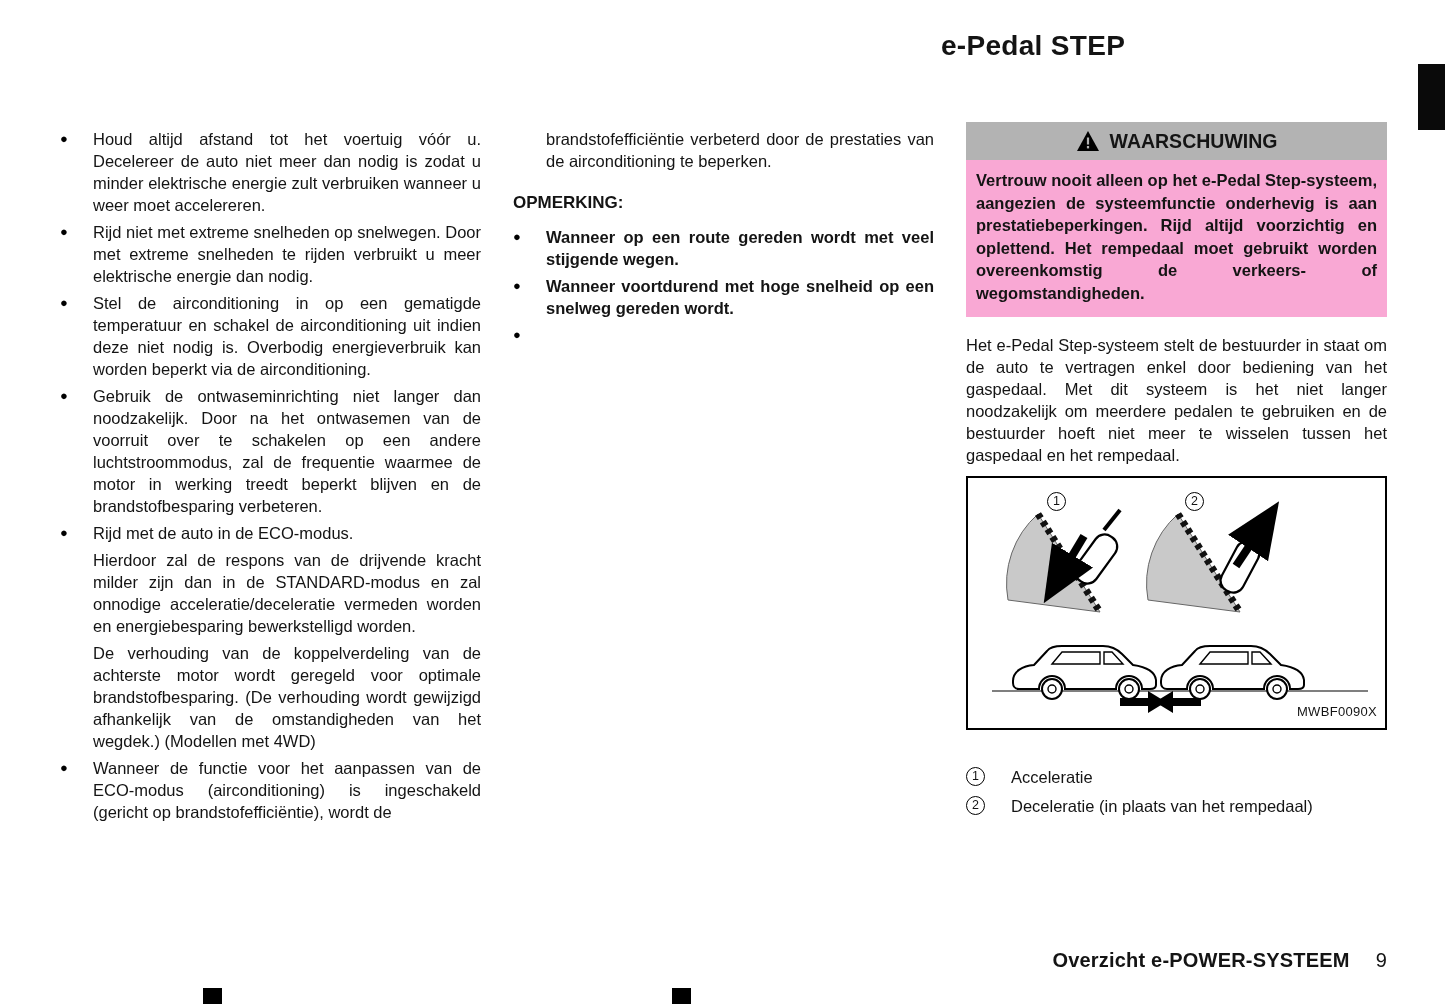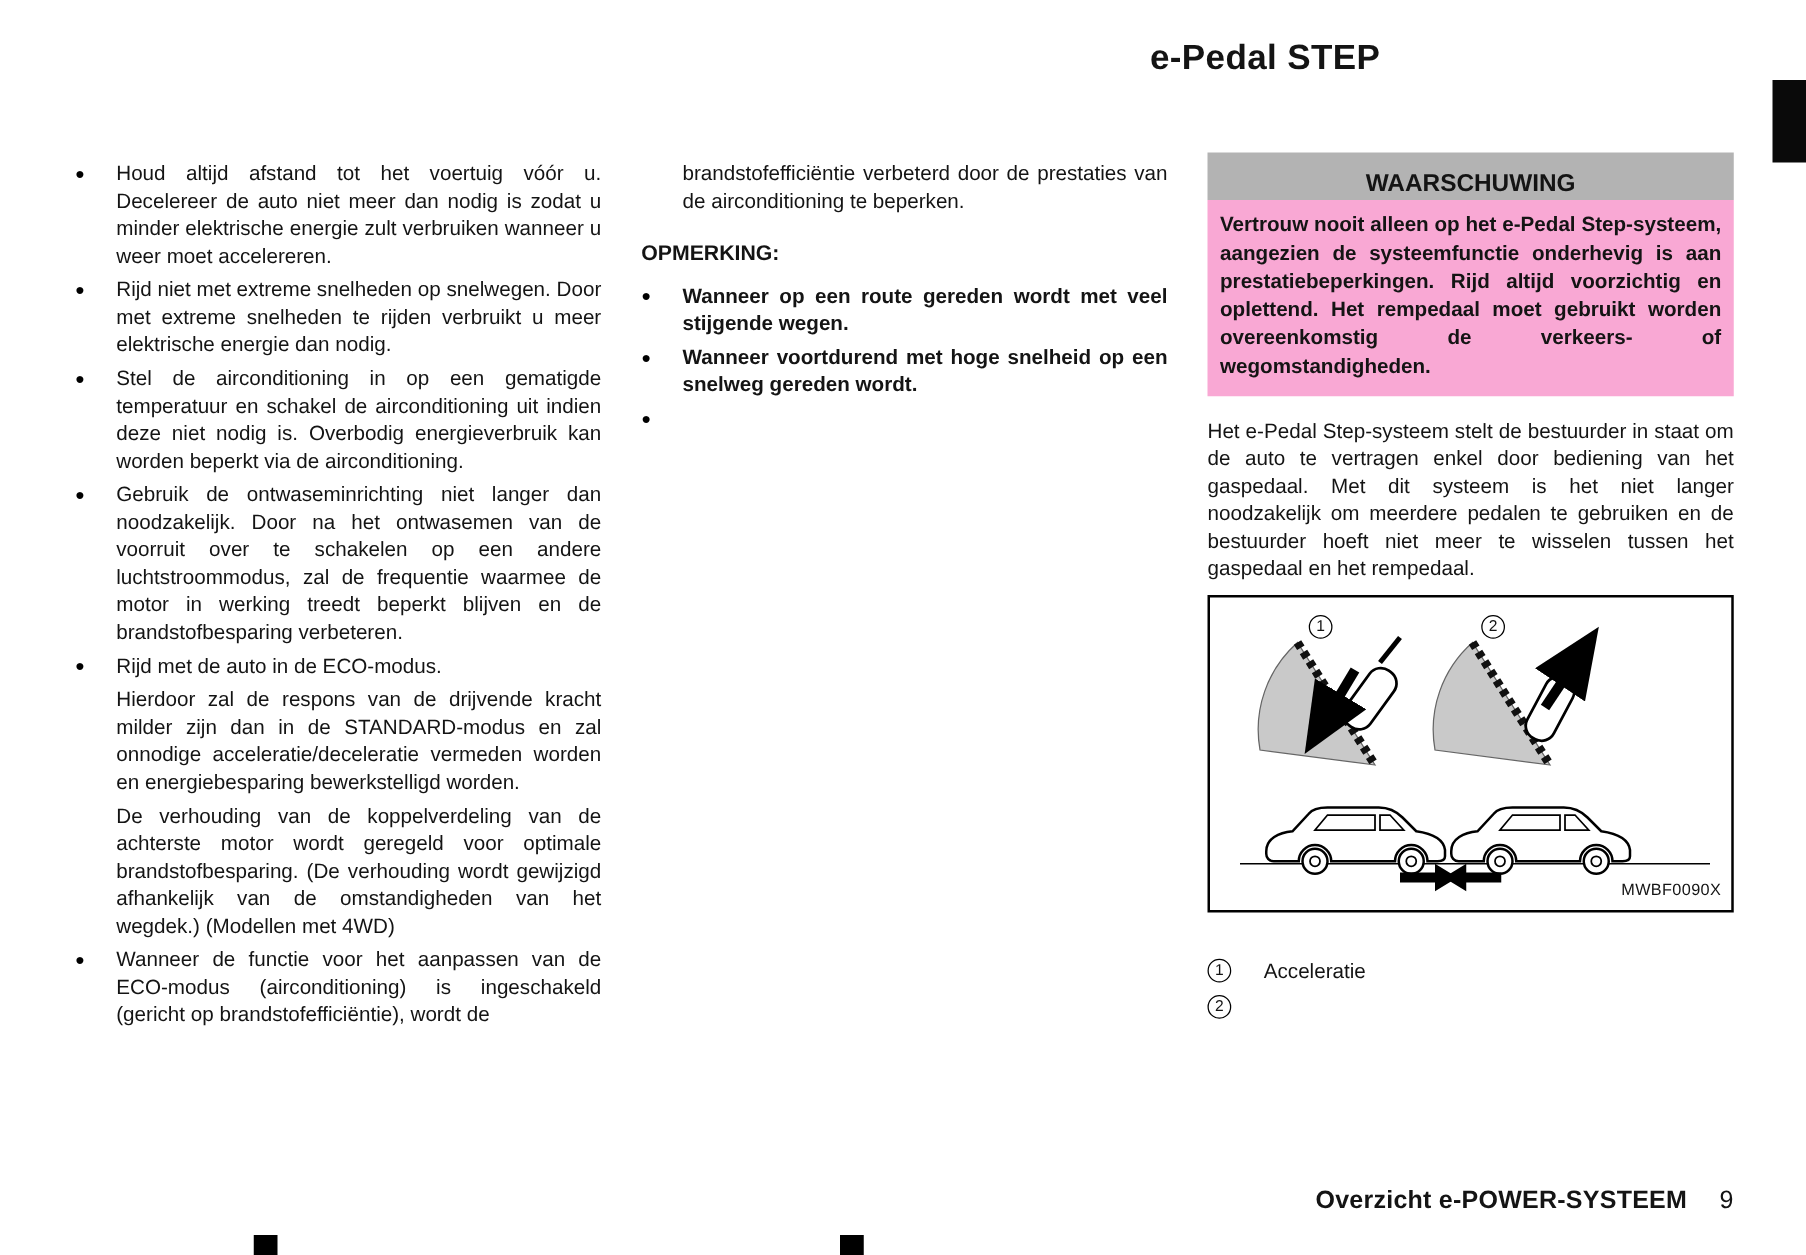--- a/index.html
+++ b/index.html
@@ -5,21 +5,21 @@
   html,body{margin:0;padding:0;background:#e8e8e8;}
   .page{
     position:relative;
     width:1445px;height:1004px;
     background:#ffffff;
     font-family:"Liberation Sans",sans-serif;
     color:#141414;
     overflow:hidden;
   }
   .page-title{
-    position:absolute;left:920px;top:30px;
+    position:absolute;left:941px;top:30px;
     font-size:28px;font-weight:700;letter-spacing:.3px;
   }
   .side-tab{
     position:absolute;right:0;top:64px;width:27px;height:66px;background:#0a0a0a;
   }
   .col{
     position:absolute;top:128px;width:421px;
     font-size:16.5px;line-height:22px;text-align:justify;
   }
   #col1{left:60px;}
@@ -32,23 +32,23 @@
   .plain-para{padding-left:33px;margin-bottom:5px;}
   .bold{font-weight:700;}
   .note-heading{
     font-weight:700;font-size:17px;text-align:left;
     margin:20px 0 12px 0;
   }
   .note-intro{font-weight:700;margin-bottom:10px;}
   .warn-box{width:421px;}
   .warn-head{
     background:#b3b3b3;
-    display:flex;align-items:center;gap:10px;
+    display:flex;align-items:center;justify-content:center;gap:10px;
     font-weight:700;font-size:19.5px;
-    padding:4px 0;height:30px;flex-direction:column;
+    padding:4px 0;height:30px;
   }
   .warn-body{
     background:#f9a8d4;
     padding:9px 10px 13px 10px;
     font-weight:700;font-size:16.5px;line-height:22.5px;text-align:justify;
   }
   .col3-para{margin-top:17px;}
   .figure-box{
     margin-top:10px;
     border:2px solid #000;
@@ -203,20 +203,21 @@
       <div class="fig-code">MWBF0090X</div>
     </div>
 
     <div class="legend">
       <div class="legend-row">
         <span class="circ">1</span>
         <span>Acceleratie</span>
       </div>
       <div class="legend-row">
         <span class="circ">2</span>
+        <span>Deceleratie (in plaats van het rempedaal)</span>
       </div>
     </div>
   </div>
 
   <div class="footer">
     <span>Overzicht e-POWER-SYSTEEM</span><span class="pagenum">9</span>
   </div>
 
   <div class="crop-mark m1"></div>
   <div class="crop-mark m2"></div>

